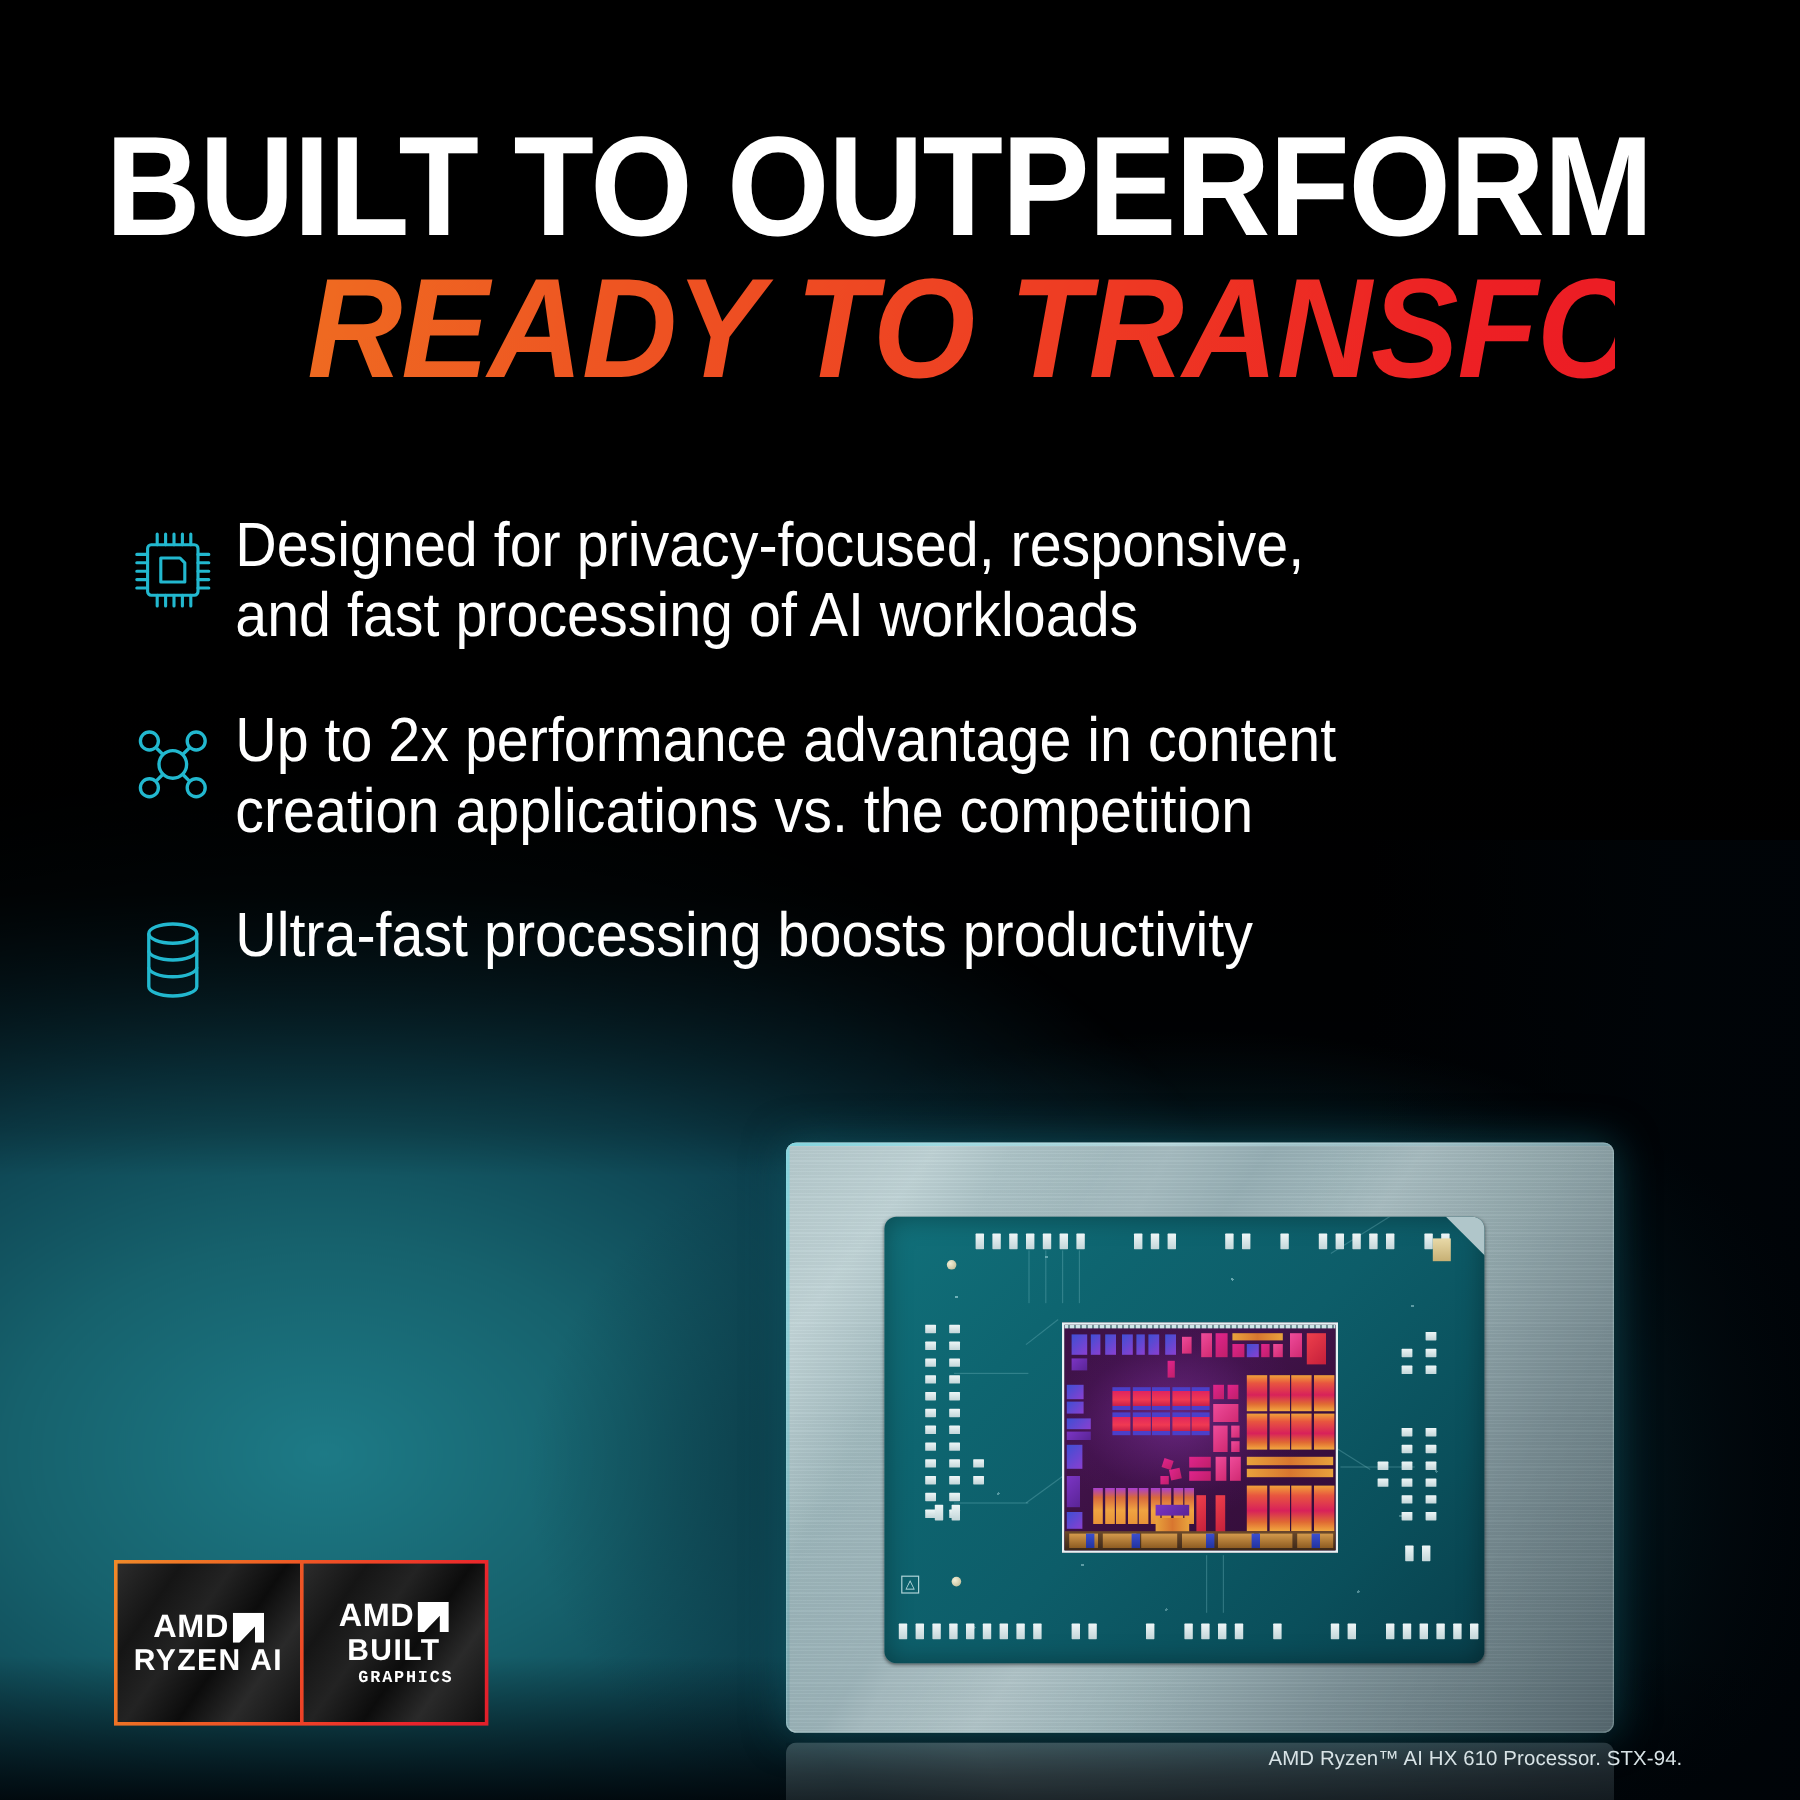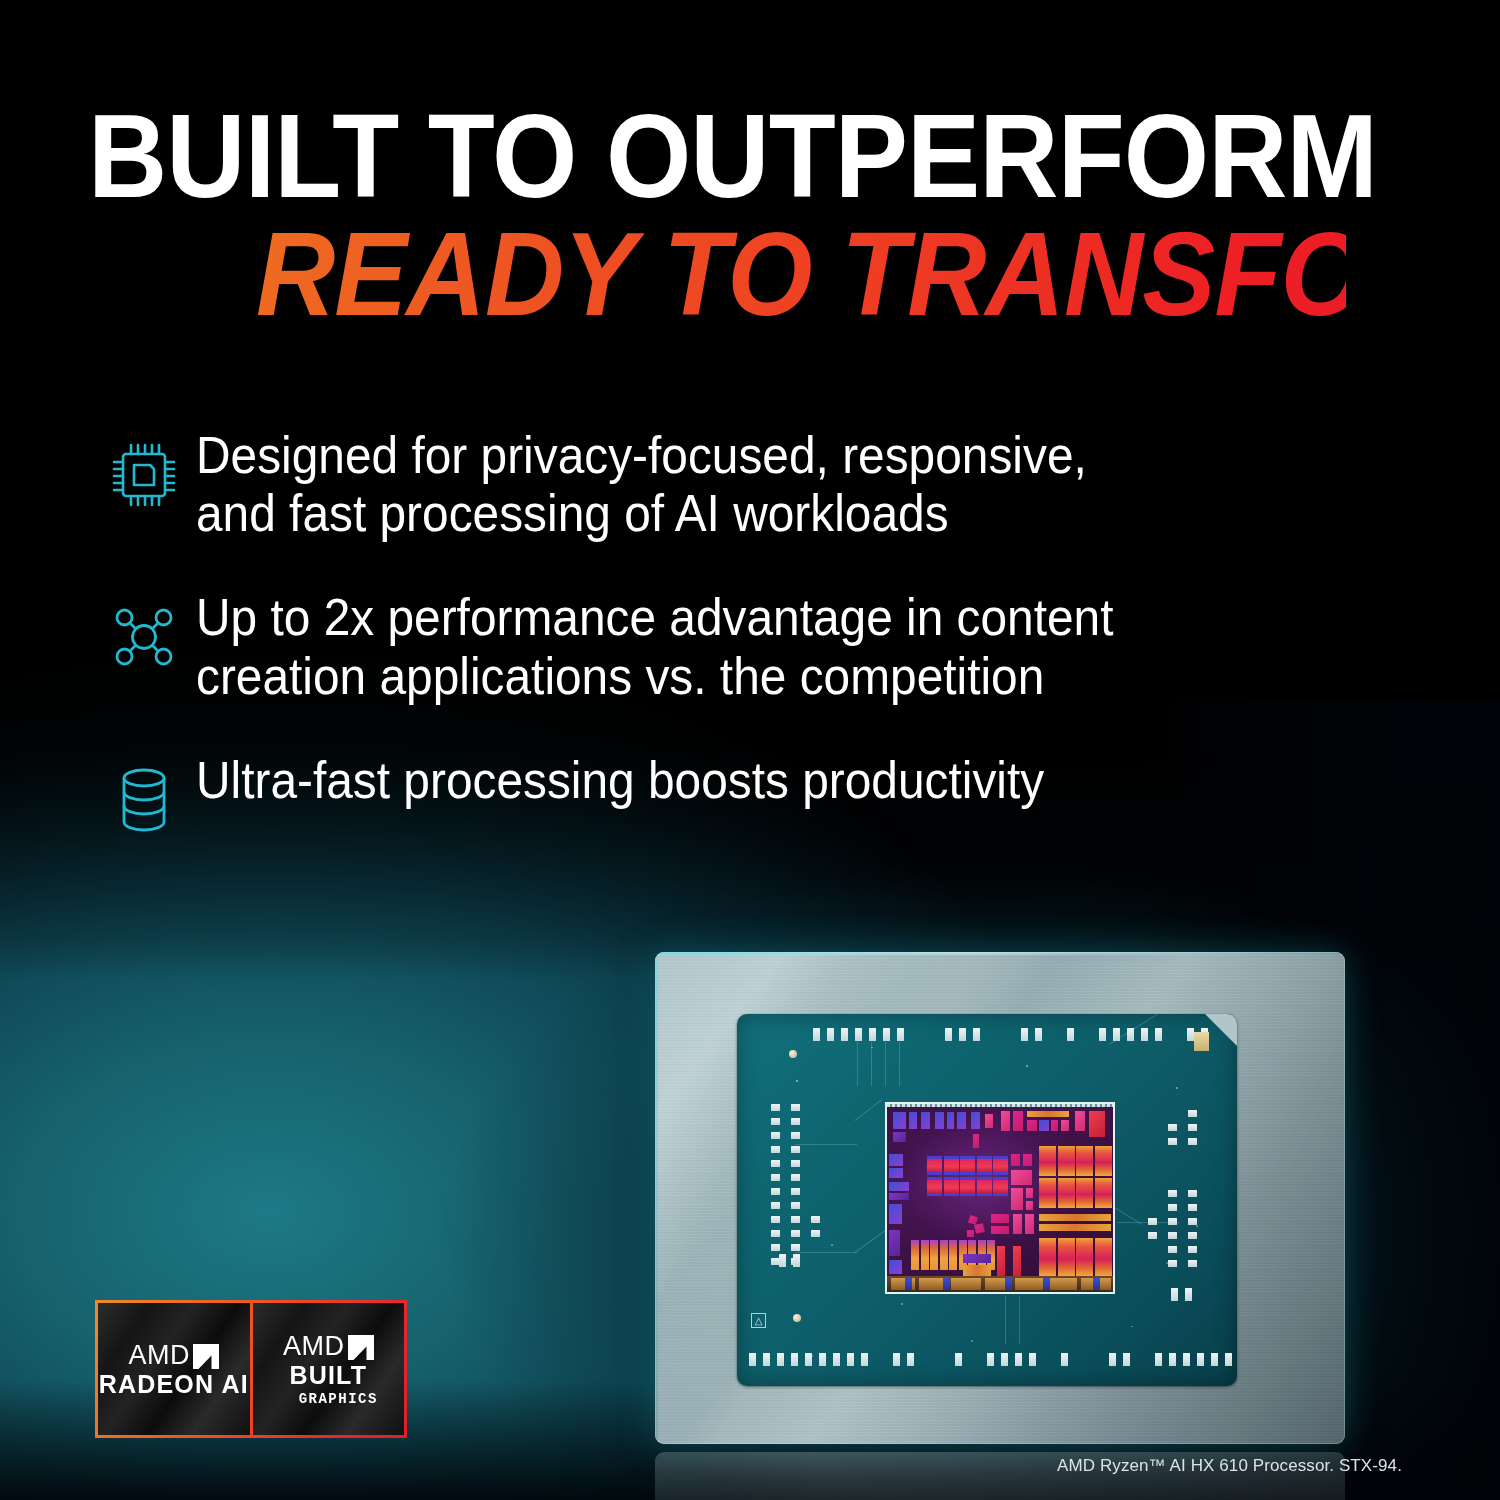--- a/index.html
+++ b/index.html
@@ -329,21 +329,21 @@
   }
   .badge + .badge { margin-left: 3px; }
   .amd-wordmark {
     display: flex;
     align-items: flex-end;
     gap: 3px;
     margin-bottom: 3px;
   }
   .amd-text {
     font-family: "Liberation Sans Narrow", "Liberation Sans", sans-serif;
-    font-weight: 400;
+    font-weight: 700;
     font-size: 27px;
     letter-spacing: 0.5px;
     color: #ffffff;
     line-height: 1;
   }
   .amd-arrow { width: 26px; height: 25px; display:block; }
   .badge-sub {
     font-family: "Liberation Sans Narrow", "Liberation Sans", sans-serif;
     font-weight: 700;
     font-size: 25px;
@@ -738,21 +738,21 @@
 
   <div class="badges">
 
     <div class="badge">
       <div class="amd-wordmark">
         <span class="amd-text">AMD</span>
         <svg class="amd-arrow" viewBox="0 0 26 25">
           <path d="M0 0 H26 V25 H18.5 V11.5 L5.5 25 H0 Z" fill="#ffffff"></path>
         </svg>
       </div>
-      <div class="badge-sub">RADEON AI</div>
+      <div class="badge-sub">RYZEN AI</div>
     </div>
 
     <div class="badge">
       <div class="amd-wordmark">
         <span class="amd-text">AMD</span>
         <svg class="amd-arrow" viewBox="0 0 26 25">
           <path d="M0 0 H26 V25 H18.5 V11.5 L5.5 25 H0 Z" fill="#ffffff"></path>
         </svg>
       </div>
       <div class="badge-sub">BUILT</div>

